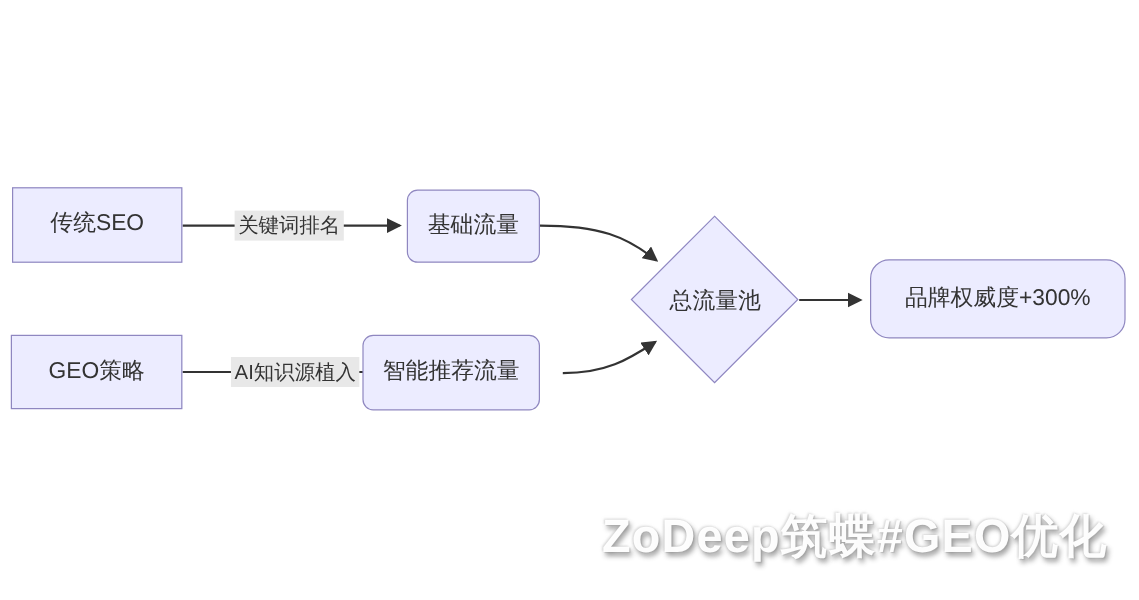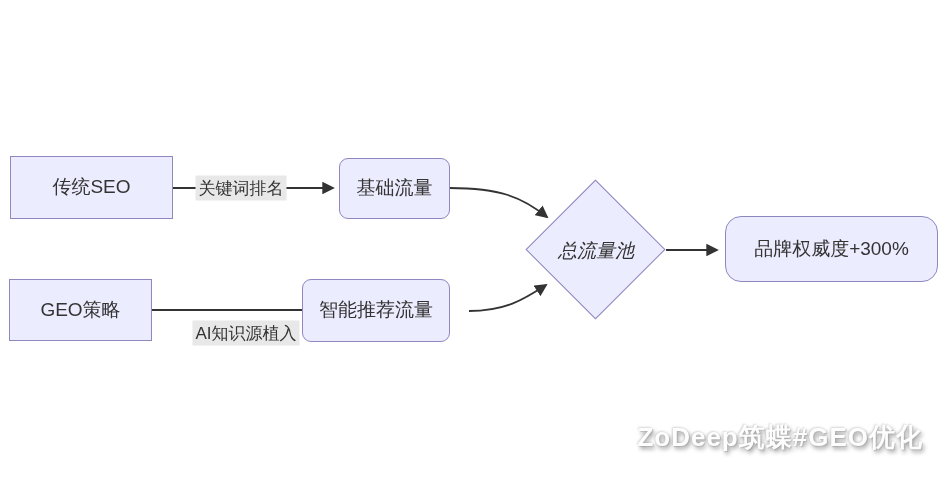--- a/index.html
+++ b/index.html
@@ -50,36 +50,35 @@
     transform: rotate(45deg);
   }
   .diamond-label {
     position: absolute;
     left: 536px;
     top: 238px;
     width: 120px;
     text-align: center;
     color: #333333;
     font-size: 19px;
-    font-style: italic;
   }
   .edge-label {
     position: absolute;
     transform: translate(-50%, -50%);
     background: #E8E8E8;
     color: #333333;
     font-size: 17px;
     padding: 1px 3px;
     white-space: nowrap;
   }
   .watermark {
     position: absolute;
     right: 26px;
     top: 420px;
-    font-size: 26px;
+    font-size: 39px;
     font-weight: 700;
     letter-spacing: 1px;
     color: rgba(255, 255, 255, 0.97);
     text-shadow: 2px 3px 4px rgba(150, 150, 150, 0.9),
                  -1px -1px 2px rgba(190, 190, 190, 0.55),
                  1px 1px 1px rgba(170, 170, 170, 0.6);
     white-space: nowrap;
   }
 </style>
 </head>
@@ -93,32 +92,32 @@
         <path d="M0,0 L10,5 L0,10 z" fill="#333333"></path>
       </marker>
     </defs>
     <path d="M152,188 L333,188" fill="none" stroke="#333333" stroke-width="1.8" marker-end="url(#arrowhead)"></path>
     <path d="M152,310 L314,310" fill="none" stroke="#333333" stroke-width="1.8" marker-end="url(#arrowhead)"></path>
     <path d="M450,188 C500,188 522,197 547,217" fill="none" stroke="#333333" stroke-width="1.8" marker-end="url(#arrowhead)"></path>
     <path d="M469,311 C505,311 523,300 546,285" fill="none" stroke="#333333" stroke-width="1.8" marker-end="url(#arrowhead)"></path>
     <path d="M666,250 L717,250" fill="none" stroke="#333333" stroke-width="1.8" marker-end="url(#arrowhead)"></path>
   </svg>
 
-  <div class="node" style="left:10px; top:156px; width:163px; height:63px;">传统SEO</div>
+  <div class="node" style="left:10px; top:156px; width:142px; height:63px;">传统SEO</div>
 
   <div class="node" style="left:9px; top:279px; width:143px; height:62px;">GEO策略</div>
 
   <div class="node rounded" style="left:339px; top:158px; width:111px; height:61px;">基础流量</div>
 
   <div class="node rounded" style="left:302px; top:279px; width:148px; height:63px;">智能推荐流量</div>
 
   <div class="diamond-shape"></div>
   <div class="diamond-label">总流量池</div>
 
   <div class="node" style="left:725px; top:216px; width:213px; height:66px;border-radius:16px;">品牌权威度+300%</div>
 
   <div class="edge-label" style="left:241px; top:188px;">关键词排名</div>
 
-  <div class="edge-label" style="left:246px; top:310px;margin-top:23px;">AI知识源植入</div>
+  <div class="edge-label" style="left:246px; top:310px;">AI知识源植入</div>
 
   <div class="watermark">ZoDeep筑蝶#GEO优化</div>
 
 </div>
 
 </body></html>

